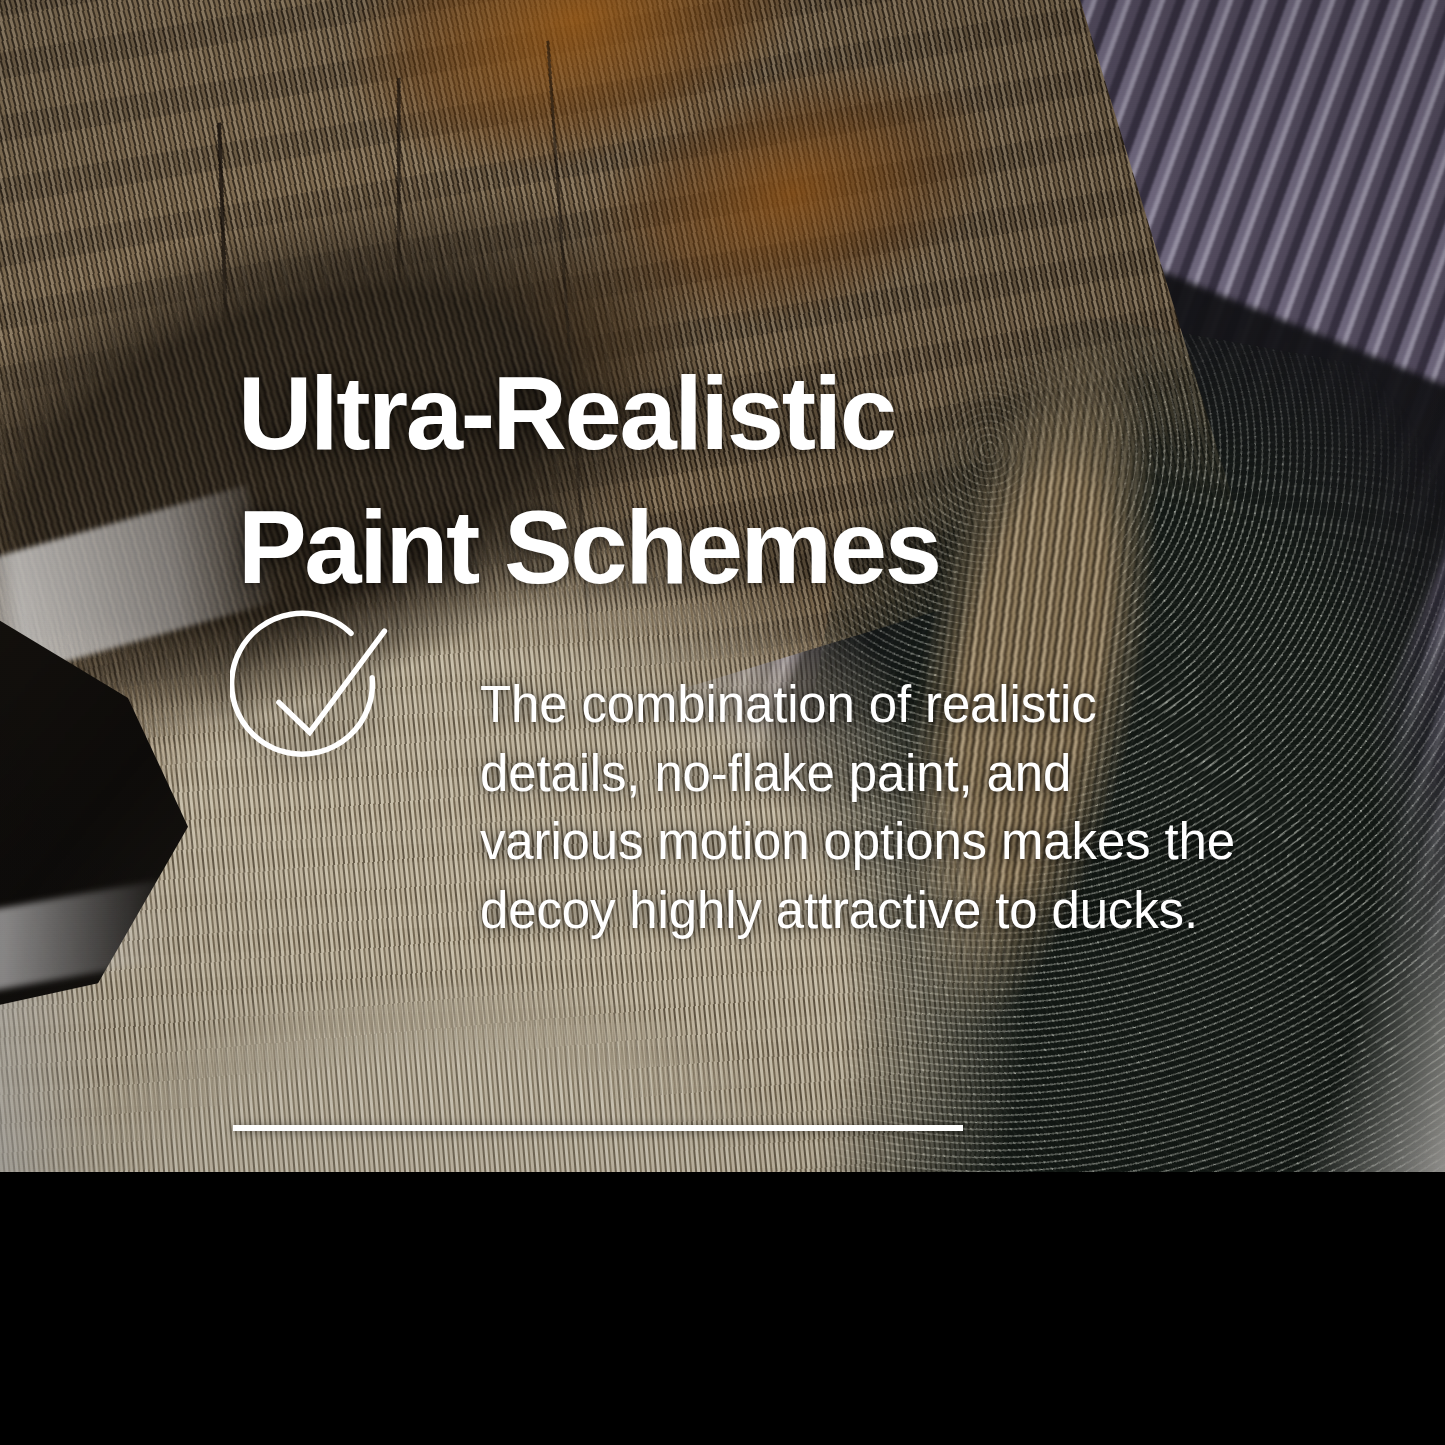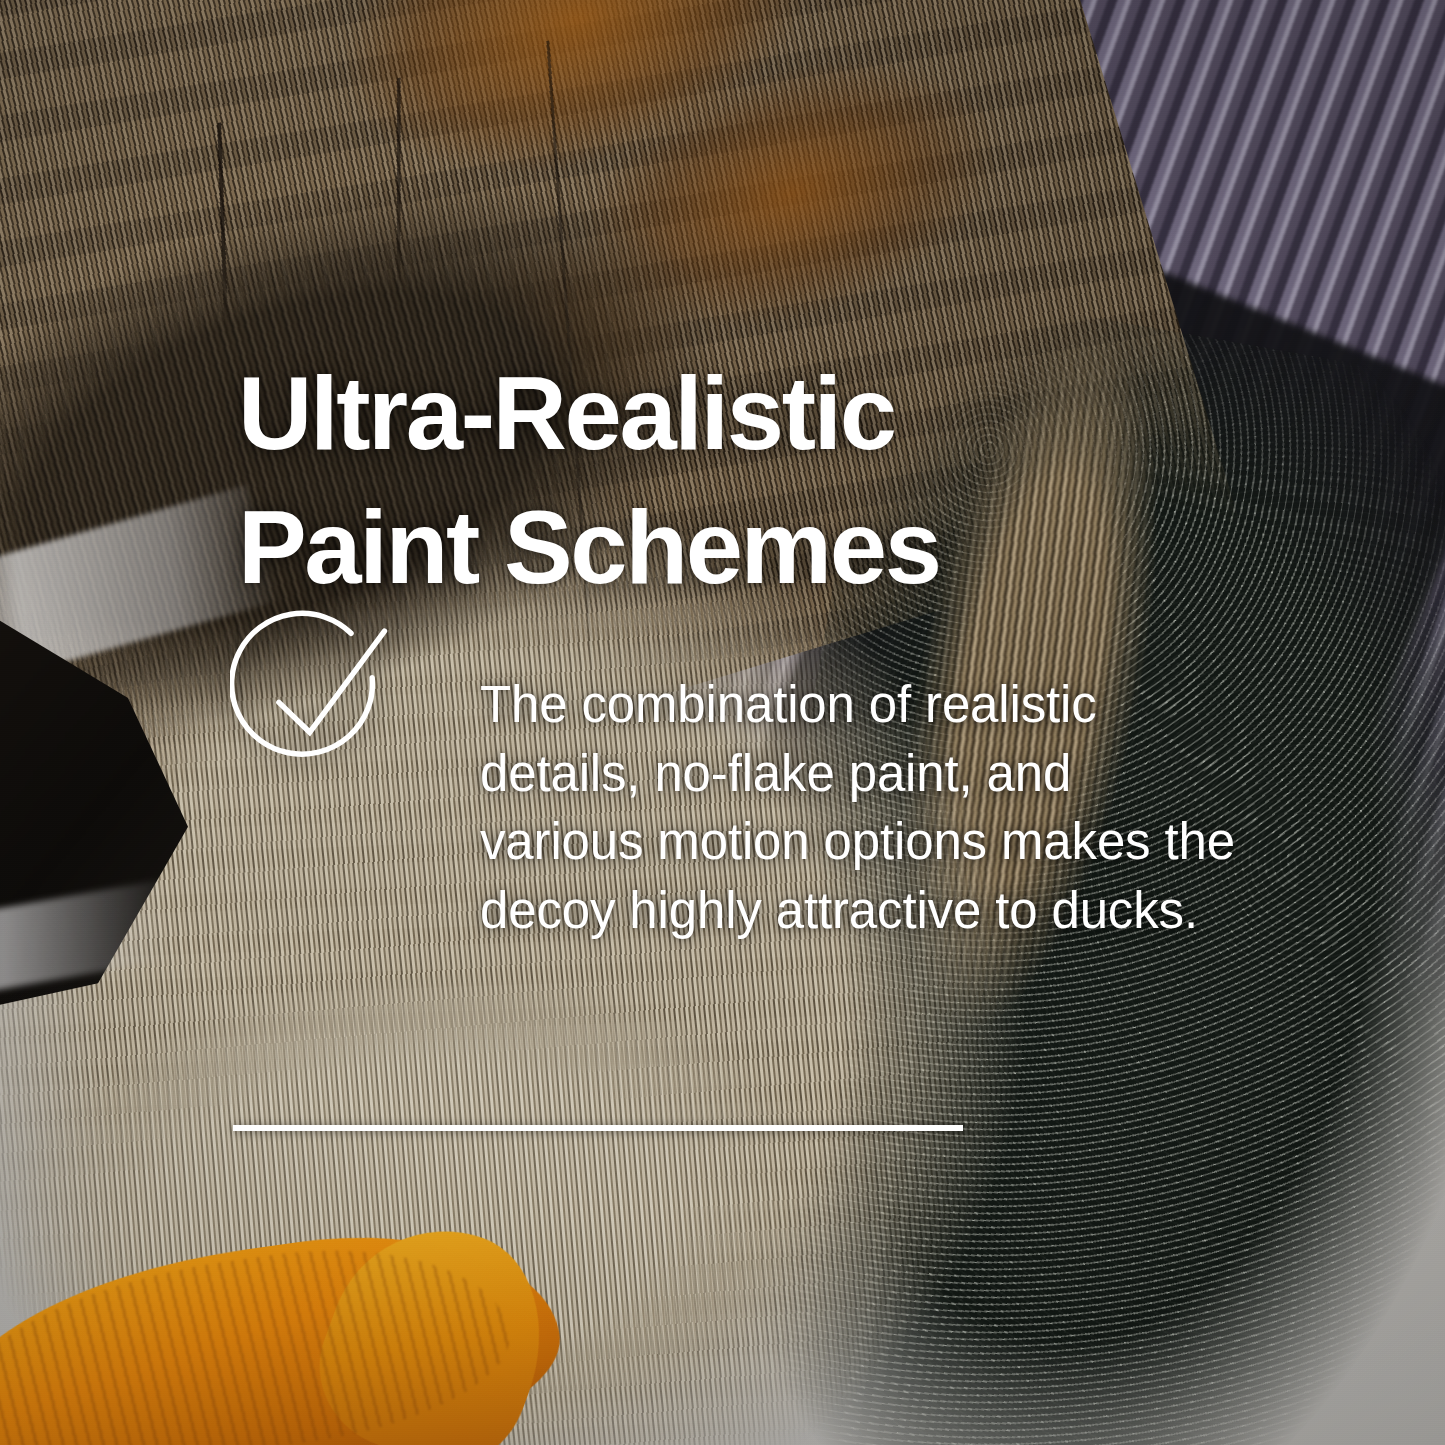--- a/index.html
+++ b/index.html
@@ -8,21 +8,21 @@
     padding: 0;
     background: #000;
   }
   body {
     font-family: "Liberation Sans", sans-serif;
   }
 
   #canvas {
     position: relative;
     width: 1445px;
-    height: 1445px;
+    height: 1172px;
     overflow: hidden;
     background: #9c968e;
   }
 
   
   .photo { position: absolute; inset: 0; overflow: hidden; }
 
   
   .backdrop {
     position: absolute; inset: 0;

